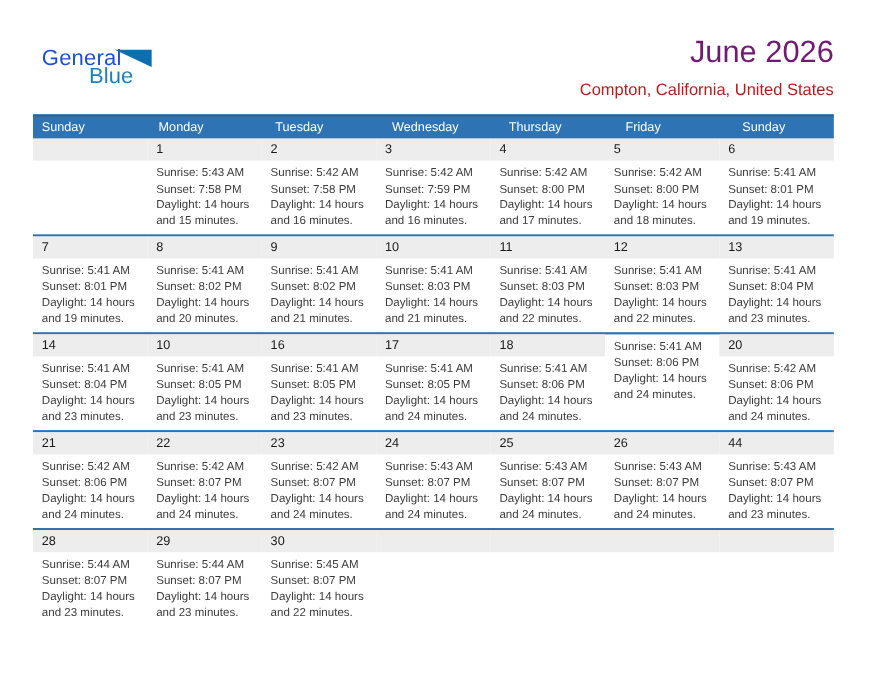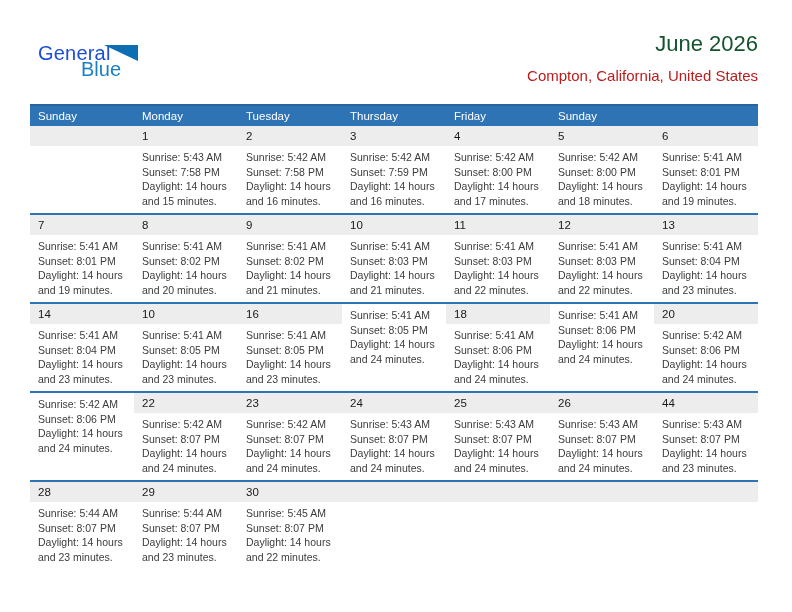--- a/index.html
+++ b/index.html
@@ -23,30 +23,31 @@
   }
 
   
   .logo { position: absolute; left: 38px; top: 42px; width: 140px; height: 44px; }
   .logo-general { position: absolute; left: 0; top: 0; font-size: 20px; color: #1d4ed8; letter-spacing: 0.2px; }
   .logo-triangle { position: absolute; left: 66px; top: 3px; width: 34px; height: 16px; }
   .logo-blue { position: absolute; left: 43px; top: 16px; font-size: 20px; color: var(--logo-blue); }
 
   
   .title-block { position: absolute; top: 31px; right: 34px; text-align: right; }
-  .title { font-size: 22px; font-weight: 400; color: #14532d; margin: 0; }
+  .title { font-size: 28px; font-weight: 400; color: #701a75; margin: 0; }
   .subtitle { font-size: 15px; font-weight: 400; color: #b91c1c; margin-top: 10px; }
 
   
   #calendar { position: absolute; left: 30px; top: 104px; width: 728px; }
   .weekday-row {
     display: flex;
     background: var(--header-blue);
     border-top: 2px solid var(--header-top-blue);
     height: 22px;
+    gap: 15px;
   }
   .wd-cell { width: 104px; color: #ffffff; font-size: 11.5px; line-height: 20px; padding-left: 8px; }
 
   .week-row { display: flex; height: 87px; }
   .week-row.bordered { border-top: 2px solid var(--separator-blue); height: 89px; }
   .day-cell { width: 104px; }
   .day-num {
     height: 20px;
     background: var(--band-gray);
     font-size: 11.5px;
@@ -71,20 +72,21 @@
 <div class="title-block">
   <div class="title">June 2026</div>
   <div class="subtitle">Compton, California, United States</div>
 </div>
 
 <div id="calendar">
   <div class="weekday-row">
       <div class="wd-cell">Sunday</div>
       <div class="wd-cell">Monday</div>
       <div class="wd-cell">Tuesday</div>
+      <div class="wd-cell">Wednesday</div>
       <div class="wd-cell">Thursday</div>
       <div class="wd-cell">Friday</div>
       <div class="wd-cell">Sunday</div>
     </div>
   <div>
       <div class="week-row">
         <div class="day-cell">
           <div class="day-num"></div>
         </div>
         <div class="day-cell">
@@ -229,20 +231,21 @@
         <div class="day-cell">
           <div class="day-num">16</div>
           <div class="day-lines">
             <div class="line">Sunrise: 5:41 AM</div>
             <div class="line">Sunset: 8:05 PM</div>
             <div class="line">Daylight: 14 hours</div>
             <div class="line">and 23 minutes.</div>
           </div>
         </div>
         <div class="day-cell">
+          <div class="day-num">17</div>
           <div class="day-lines">
             <div class="line">Sunrise: 5:41 AM</div>
             <div class="line">Sunset: 8:05 PM</div>
             <div class="line">Daylight: 14 hours</div>
             <div class="line">and 24 minutes.</div>
           </div>
         </div>
         <div class="day-cell">
           <div class="day-num">18</div>
           <div class="day-lines">
@@ -265,20 +268,21 @@
           <div class="day-lines">
             <div class="line">Sunrise: 5:42 AM</div>
             <div class="line">Sunset: 8:06 PM</div>
             <div class="line">Daylight: 14 hours</div>
             <div class="line">and 24 minutes.</div>
           </div>
         </div>
       </div>
       <div class="week-row bordered">
         <div class="day-cell">
+          <div class="day-num">21</div>
           <div class="day-lines">
             <div class="line">Sunrise: 5:42 AM</div>
             <div class="line">Sunset: 8:06 PM</div>
             <div class="line">Daylight: 14 hours</div>
             <div class="line">and 24 minutes.</div>
           </div>
         </div>
         <div class="day-cell">
           <div class="day-num">22</div>
           <div class="day-lines">

